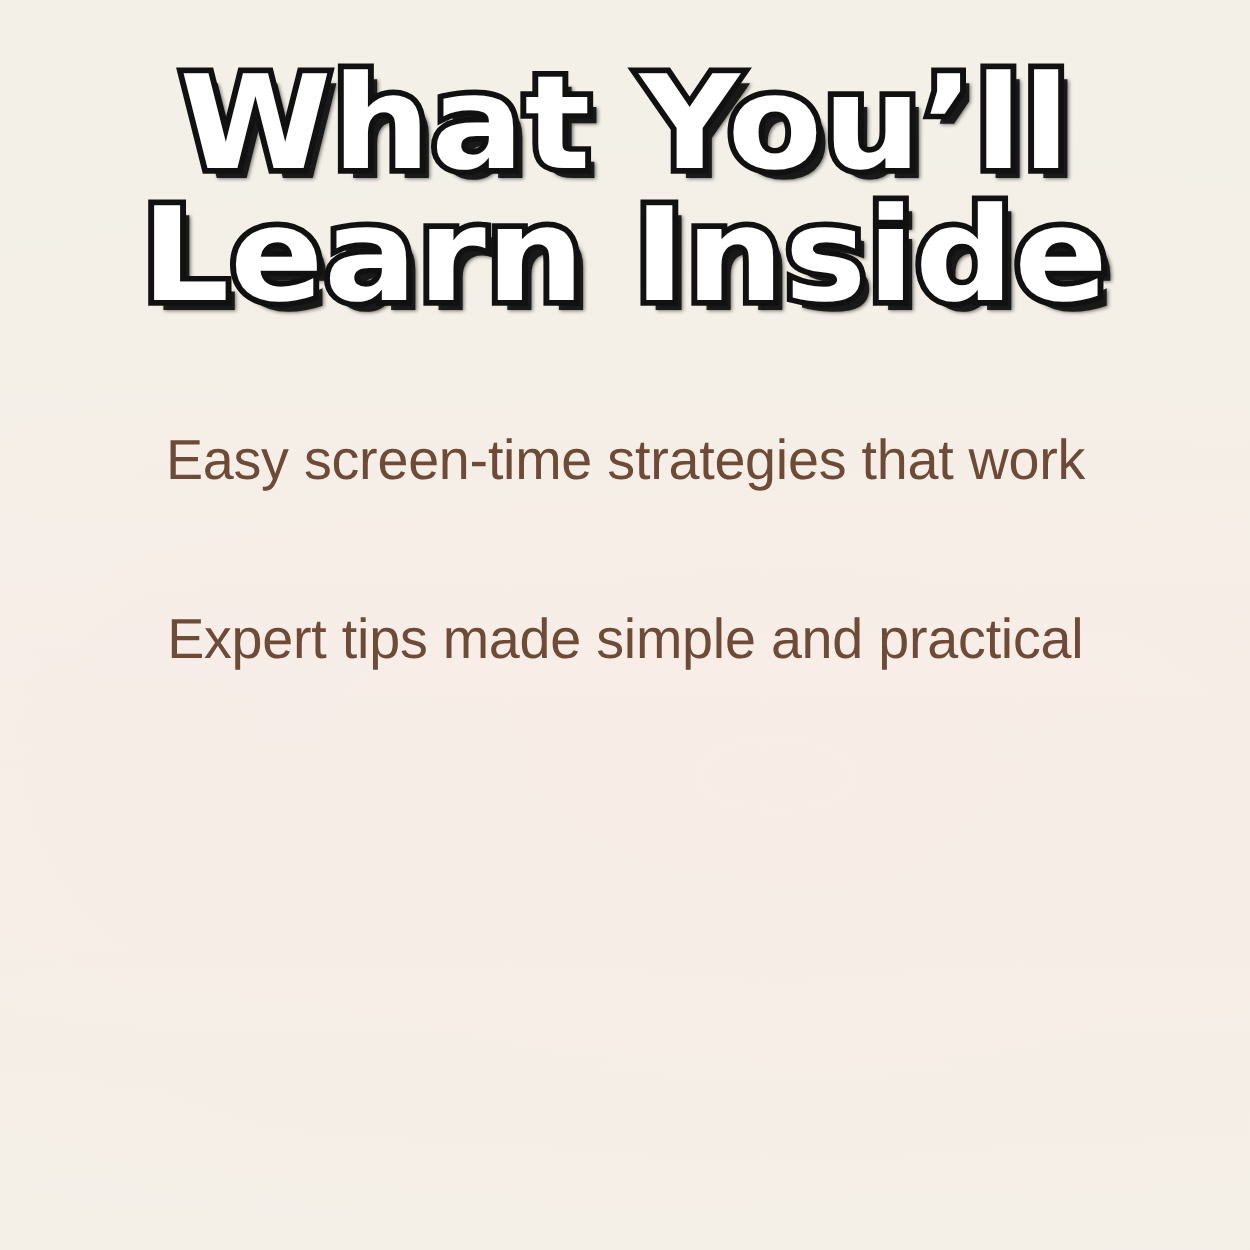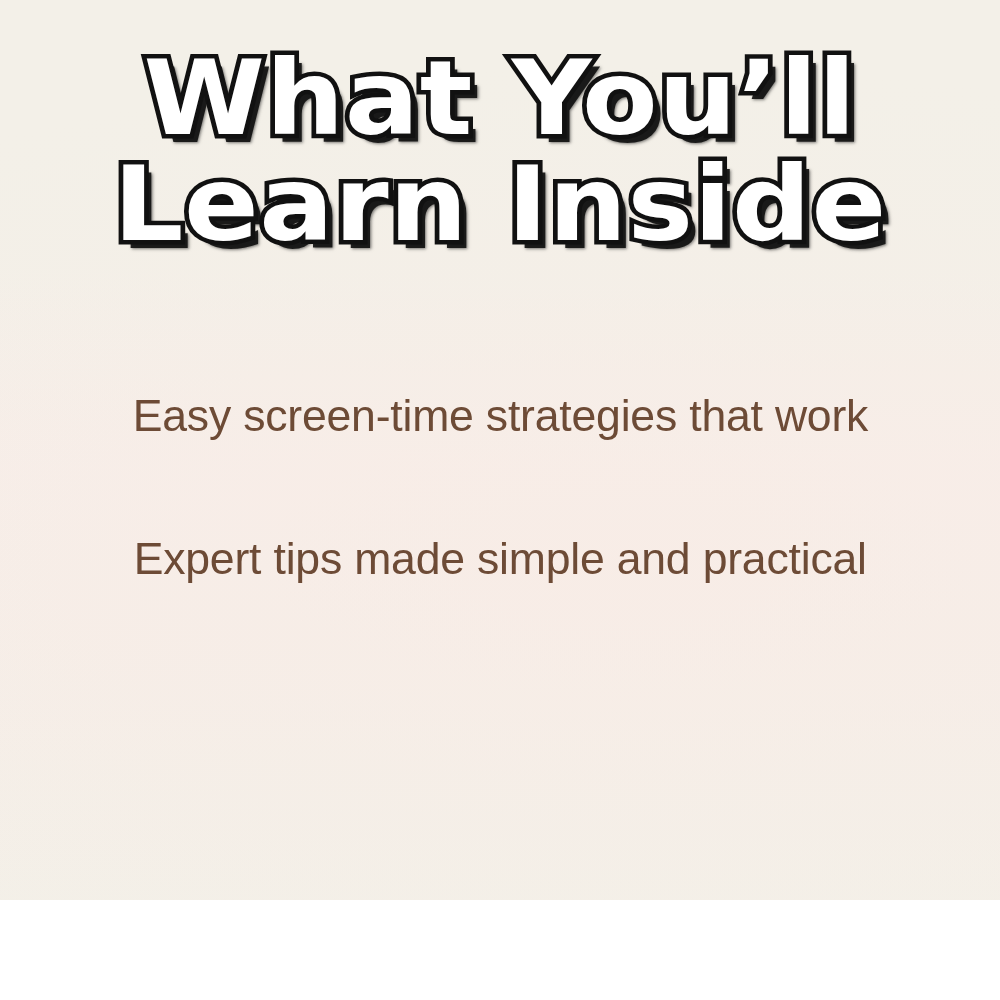--- a/index.html
+++ b/index.html
@@ -11,21 +11,21 @@
     width: 1000px;
     height: 1000px;
     overflow: hidden;
     font-family: "Liberation Sans", sans-serif;
   }
 
   
   .poster {
     position: relative;
     width: 1000px;
-    height: 900px;
+    height: 1000px;
     box-sizing: border-box;
     background: #f2efe7;
     overflow: hidden;
   }
   
   .poster-wash {
     position: absolute;
     inset: 0;
     background:
       linear-gradient(180deg,
@@ -85,21 +85,21 @@
   
   .benefits {
     position: absolute;
     top: 296px;
     left: 0;
     right: 0;
   }
   .benefit-row {
     height: 143px;
     display: flex;
-    align-items: flex-end;
+    align-items: center;
     justify-content: center;
   }
   .benefit-text {
     font-family: "Liberation Sans", sans-serif;
     font-weight: 400;
     font-size: 45px;
     line-height: 1.05;
     letter-spacing: -0.2px;
     color: #6d4b36;
     white-space: nowrap;

